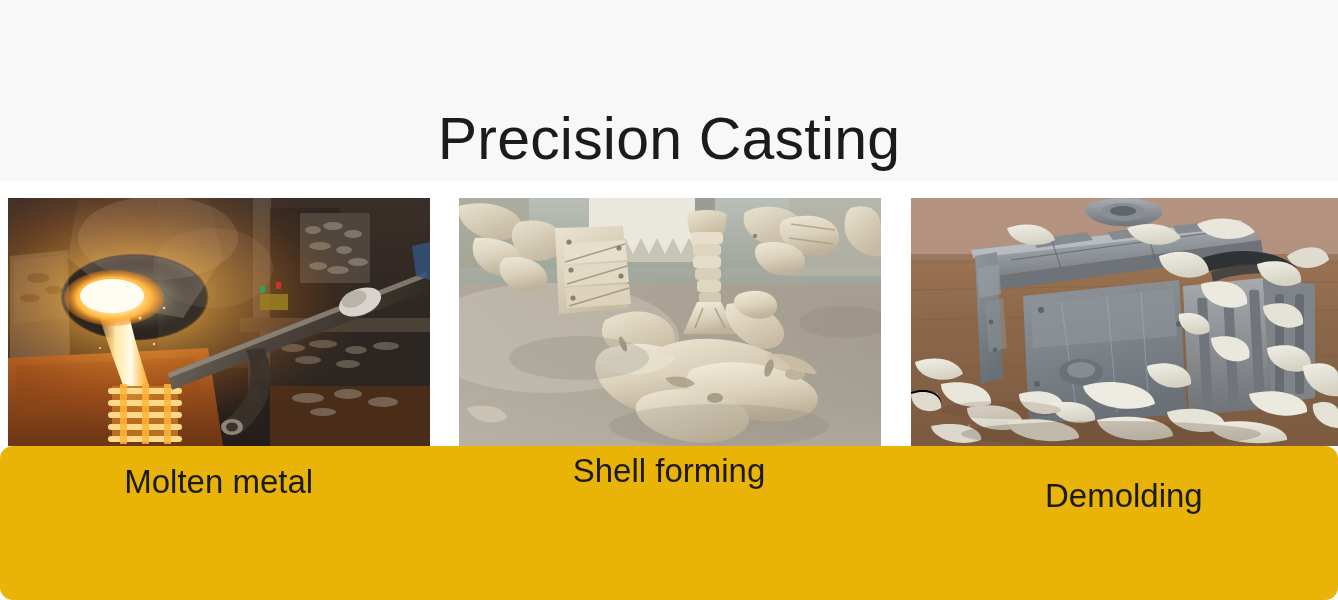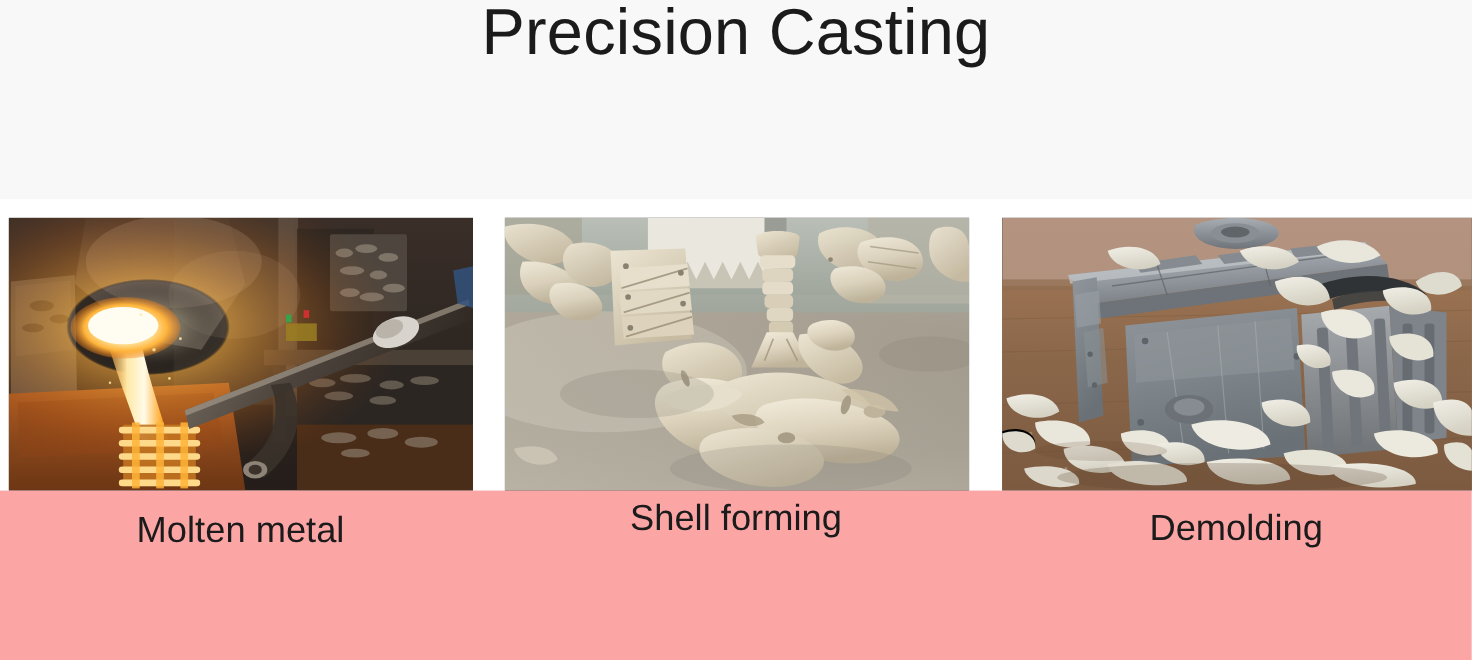--- a/index.html
+++ b/index.html
@@ -19,21 +19,21 @@
     height: 600px;
     background: #faf9fb;
     display: flex;
     flex-direction: column;
   }
   
   .title-band {
     height: 181px;
     background: #f8f8f8;
     display: flex;
-    align-items: flex-start;
+    align-items: flex-end;
     justify-content: center;
     flex: 0 0 auto;
   }
   .page-title {
     font-family: "Liberation Sans", sans-serif;
     font-size: 59px;
     font-weight: 400;
     letter-spacing: 0.2px;
     color: #1b1b1b;
     line-height: 1;
@@ -70,42 +70,43 @@
     width: 100%;
     height: 248px;
     overflow: hidden;
     background: #2a2420;
   }
   .photo svg { display: block; }
   
   .caption-band {
     position: relative;
     flex: 1 1 auto;
-    background: #fca5a5;
+    background: #eab308;
+    border-radius: 13px;
   }
   .caption-row {
     position: absolute;
     left: 0;
     top: 0;
     width: 1338px;
     display: flex;
     align-items: flex-start;
   }
   .caption {
     font-family: "Liberation Sans", sans-serif;
     font-size: 33px;
     font-weight: 400;
     color: #1b1b1b;
     line-height: 1.15;
     text-align: center;
     white-space: nowrap;
   }
   .cap-1 { margin-left: 8px;  width: 422px; padding-top: 17px; }
   .cap-2 { margin-left: 29px; width: 422px; padding-top: 6px; }
-  .cap-3 { margin-left: 30px; width: 429px; padding-top: 15px; }
+  .cap-3 { margin-left: 30px; width: 429px; padding-top: 31px; }
 </style>
 </head>
 <body>
 
 <div class="page">
 
   <div class="title-band">
     <h1 class="page-title">Precision Casting</h1>
   </div>
 

